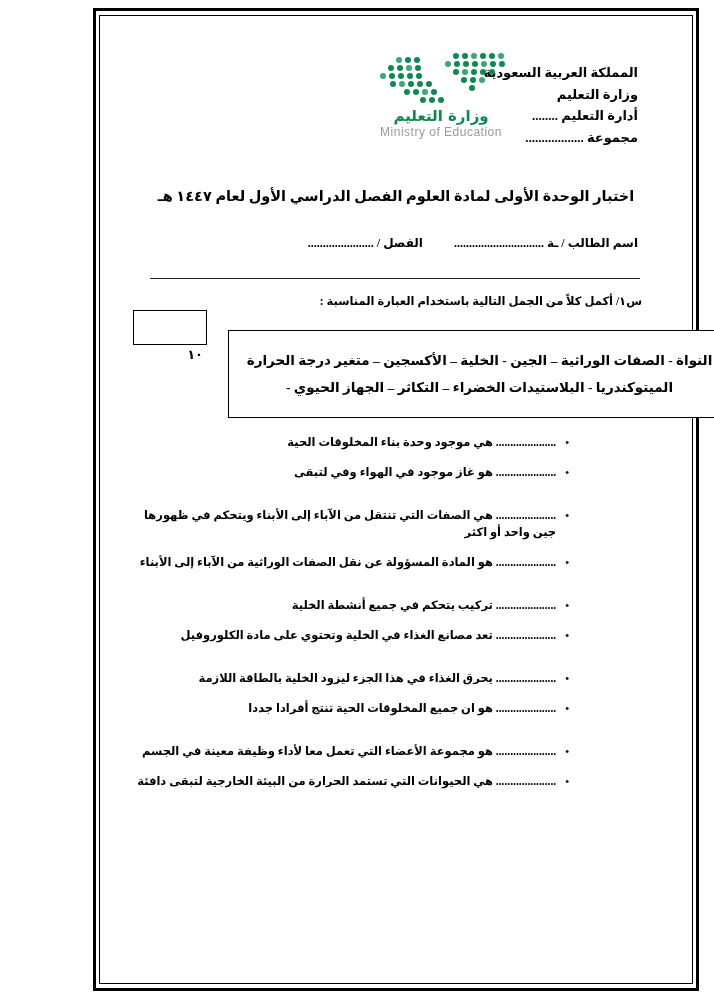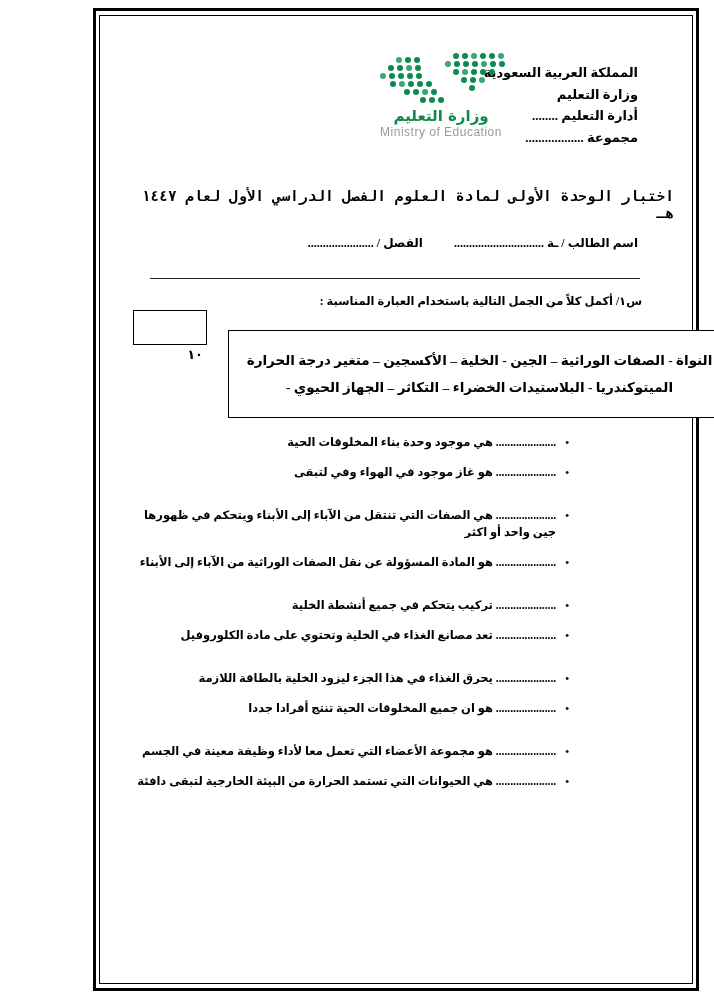--- a/index.html
+++ b/index.html
@@ -24,21 +24,21 @@
   .logo{
     position:absolute;top:50px;left:288px;width:150px;
     text-align:center;
   }
   .logo svg{display:block;margin:0 auto;}
   .logo-ar{color:#0e8a4f;font-weight:bold;font-size:15px;line-height:17px;font-family:"DejaVu Sans","Liberation Sans",sans-serif;}
   .logo-en{color:#9a9a9a;font-size:12px;letter-spacing:.5px;font-family:"Liberation Sans","DejaVu Sans",sans-serif;}
 
   .exam-title{
     position:absolute;top:188px;left:40px;right:40px;
-    font-weight:bold;font-size:14.5px;font-family:Liberation Mono, monospace;
+    text-align:center;font-weight:bold;font-size:14.5px;
   }
 
   .student-line{
     position:absolute;top:236px;right:76px;
     font-weight:bold;font-size:12px;text-align:right;
   }
   .student-line .class-part{margin-right:28px;}
 
   .divider{
     position:absolute;top:278px;left:72px;right:74px;

